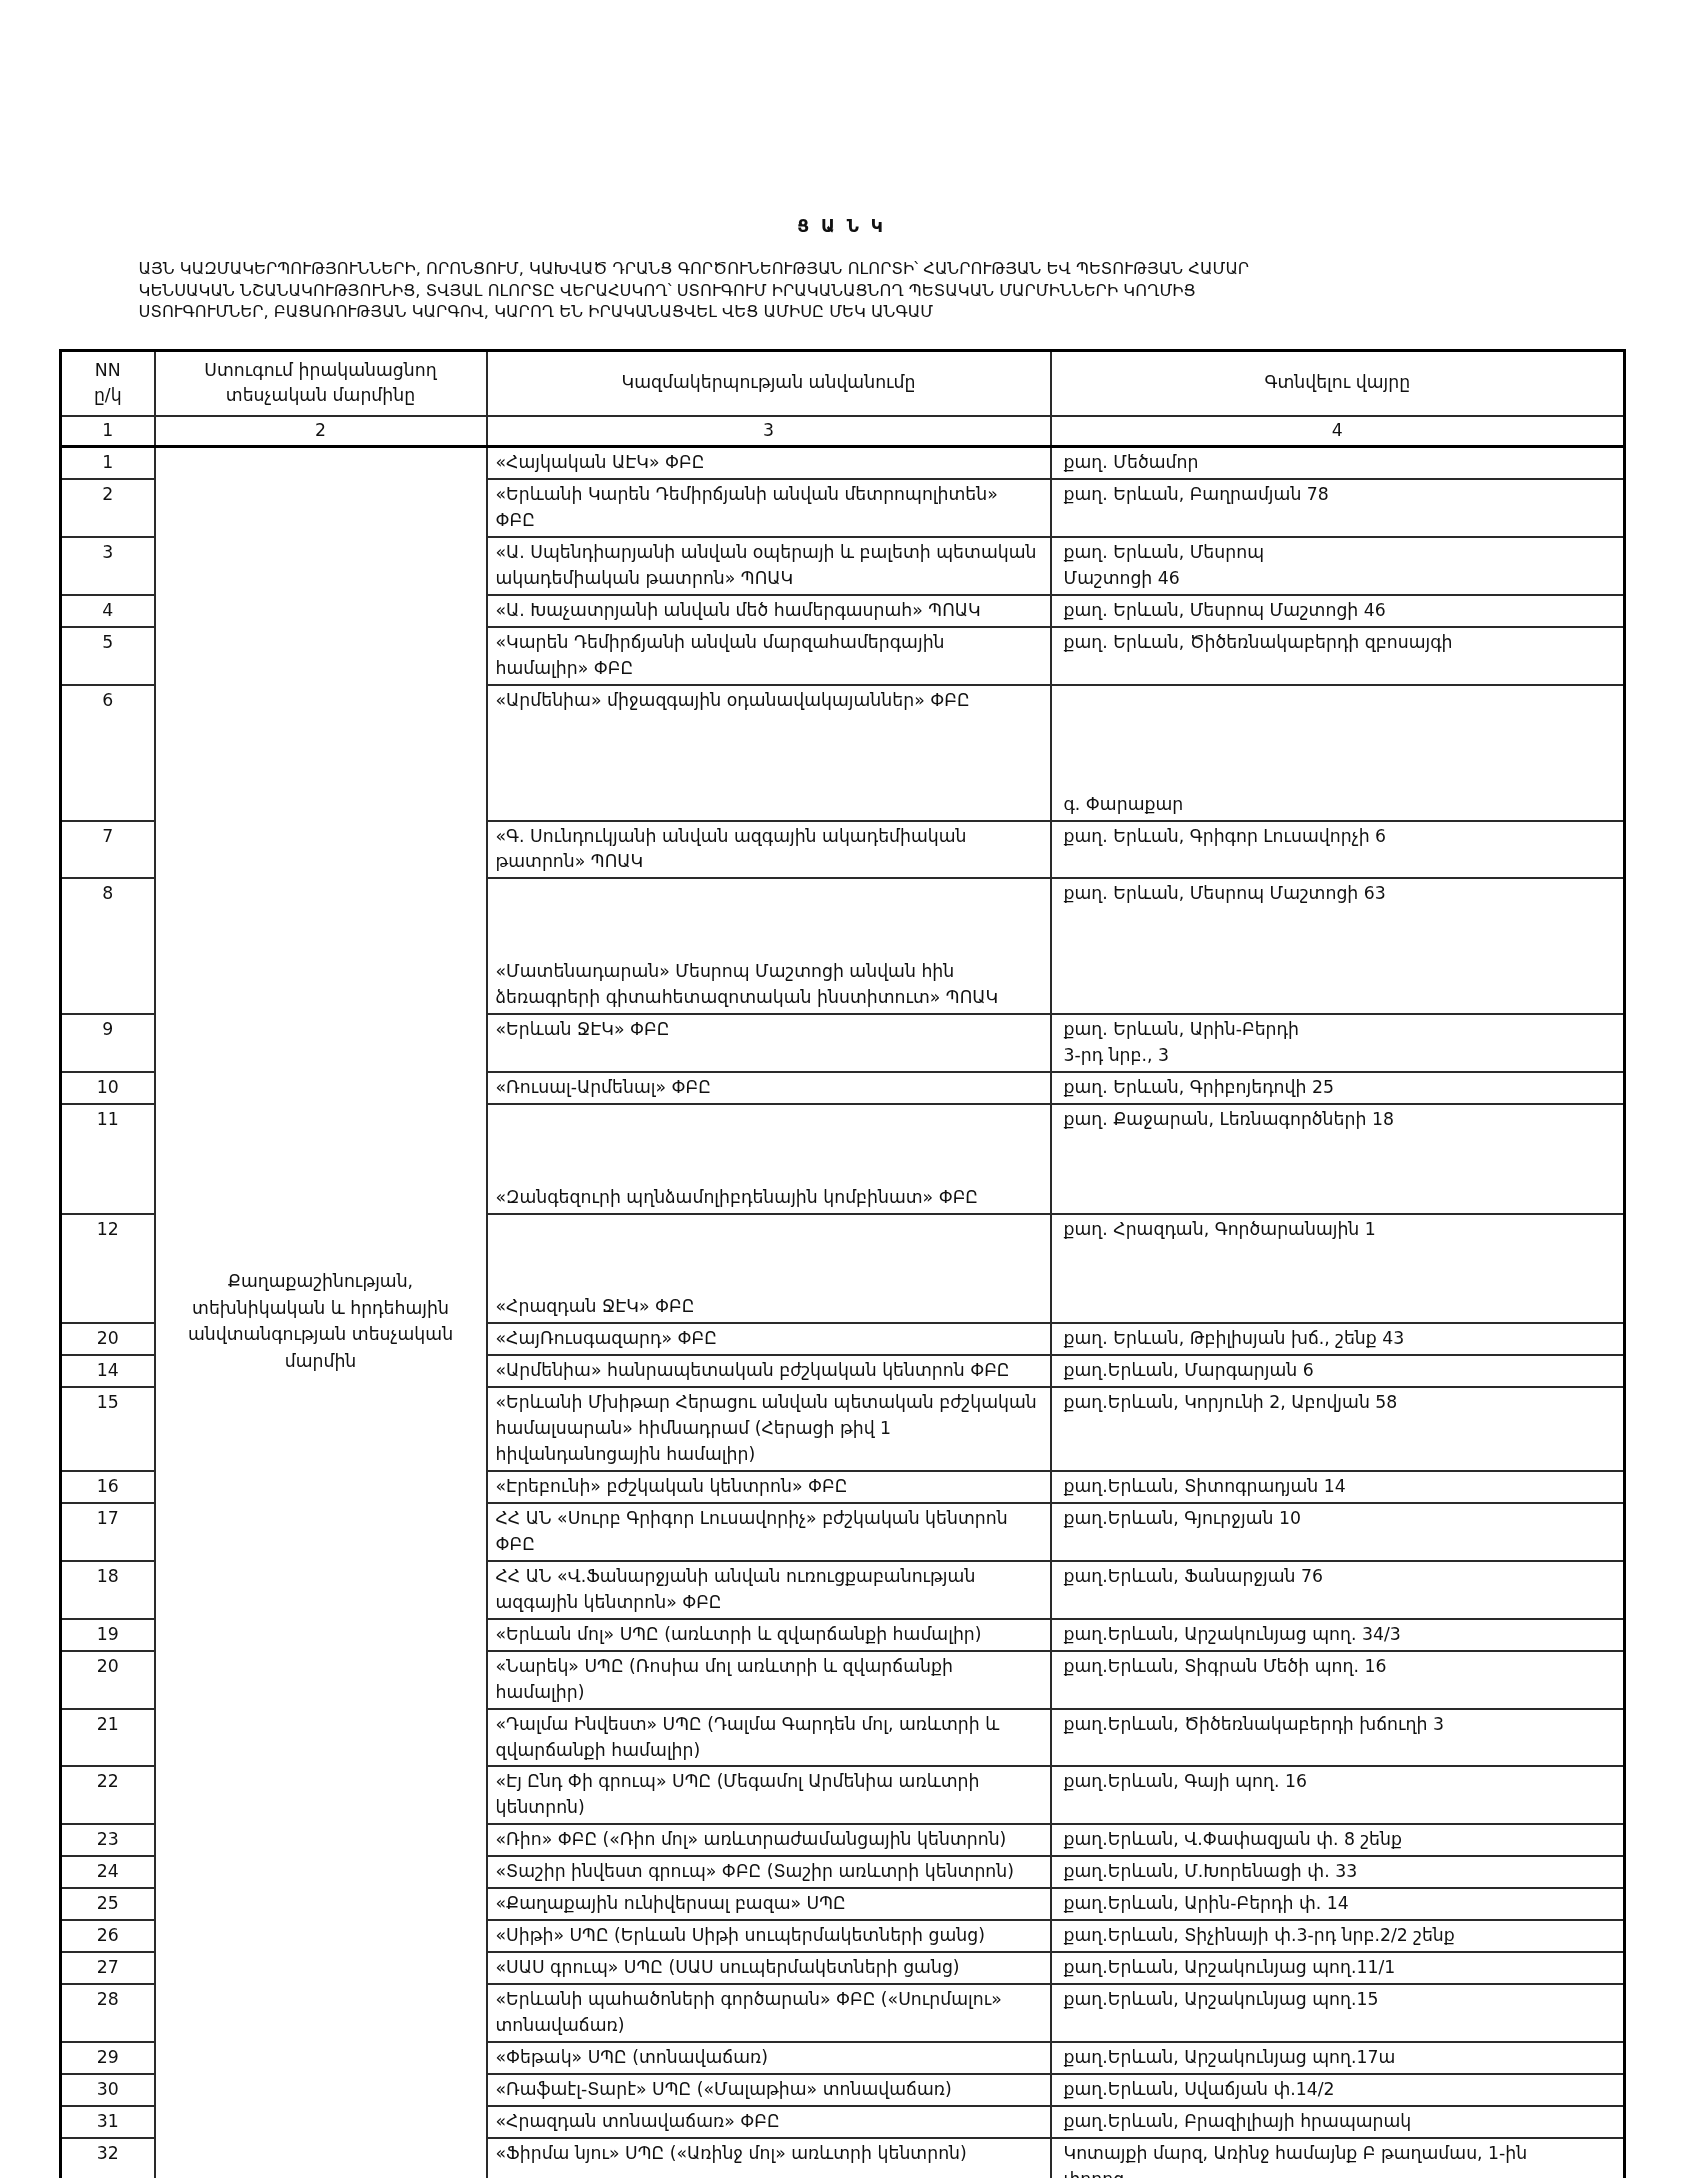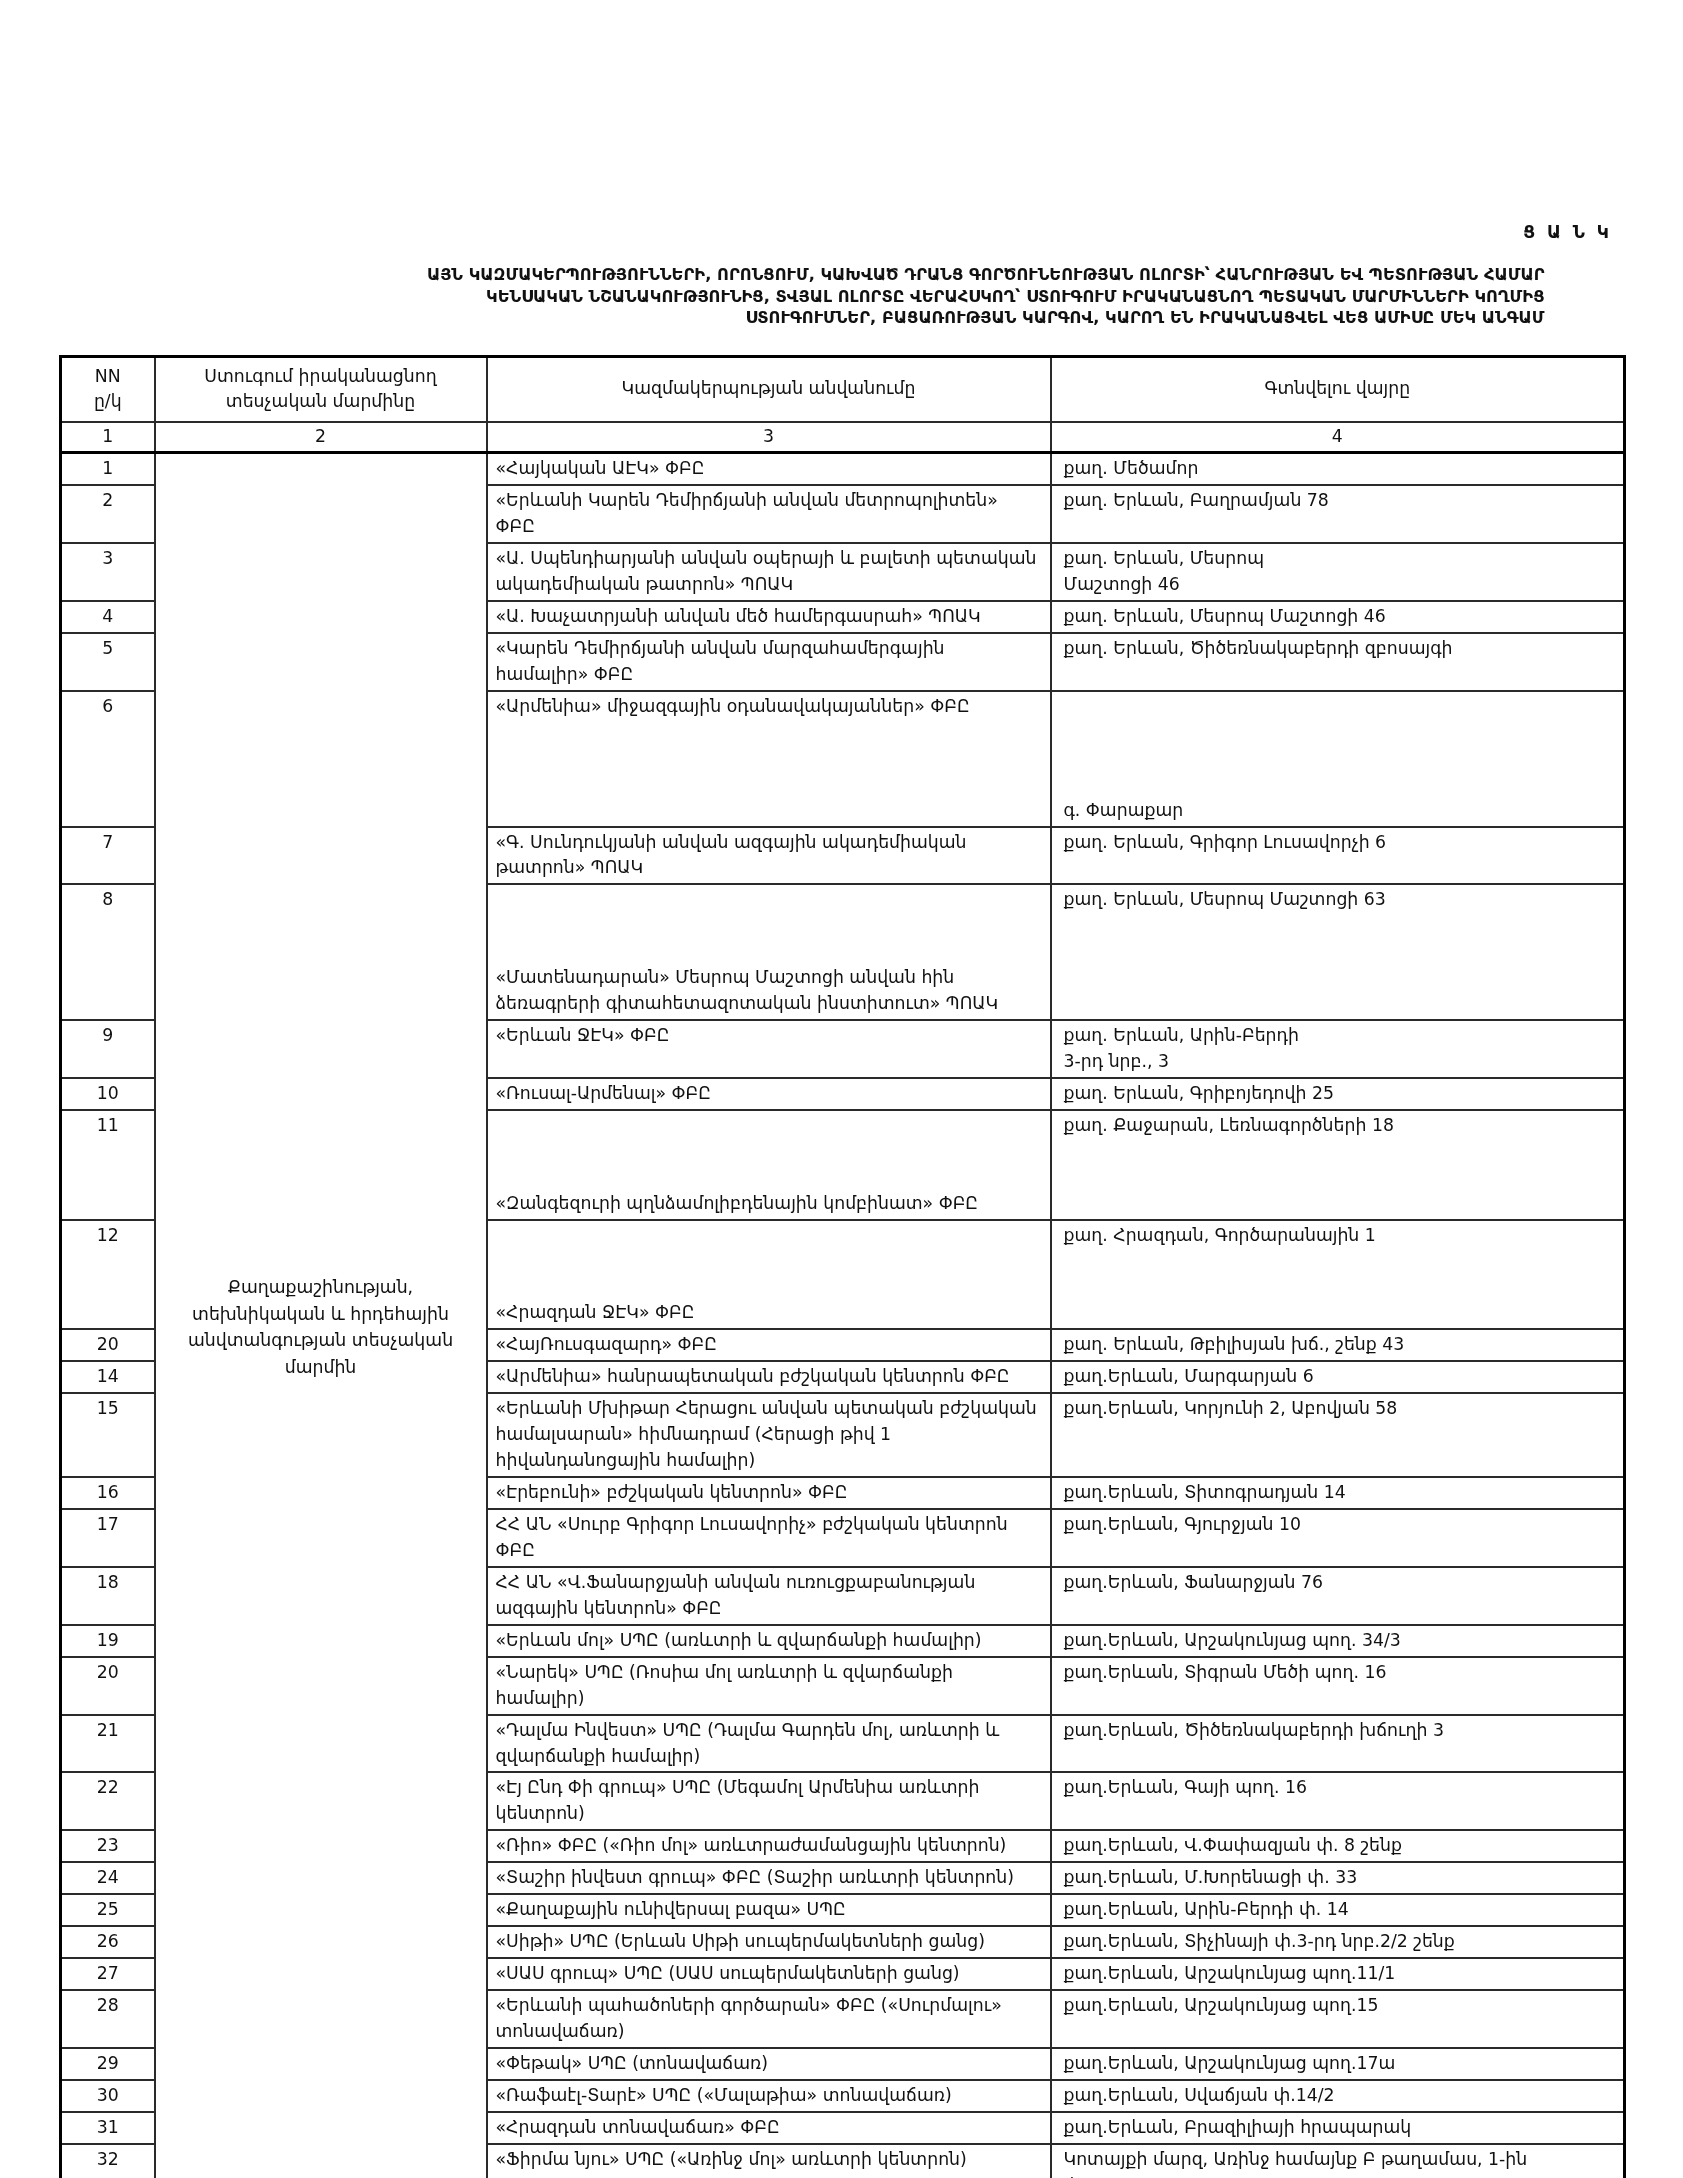--- a/index.html
+++ b/index.html
@@ -11,34 +11,34 @@
   }
   .page {
     width: 1683px;
     height: 2178px;
     box-sizing: border-box;
     padding: 0 59px;
     background: #ffffff;
     overflow: hidden;
   }
   .doc-title {
-    margin: 12px;
+    margin: 6px;
     padding-top: 210px;
-    text-align: right;
+    text-align: center;
     font-size: 17px;
     font-weight: bold;
     letter-spacing: 3px;
     white-space: pre-line;
   }
   .doc-subtitle {
     margin: 22px auto 11px auto;
     width: 1406px;
-    text-align: right;
+    text-align: left;
     font-size: 16.3px;
-    font-weight: bold;
+    font-weight: normal;
     line-height: 1.32;
     white-space: pre-line;
   }
   table.org-table {
     margin-top: 26px;
     border-collapse: collapse;
     table-layout: fixed;
     width: 1564px;
     border: 3px solid #000000;
     font-size: 17.3px;

